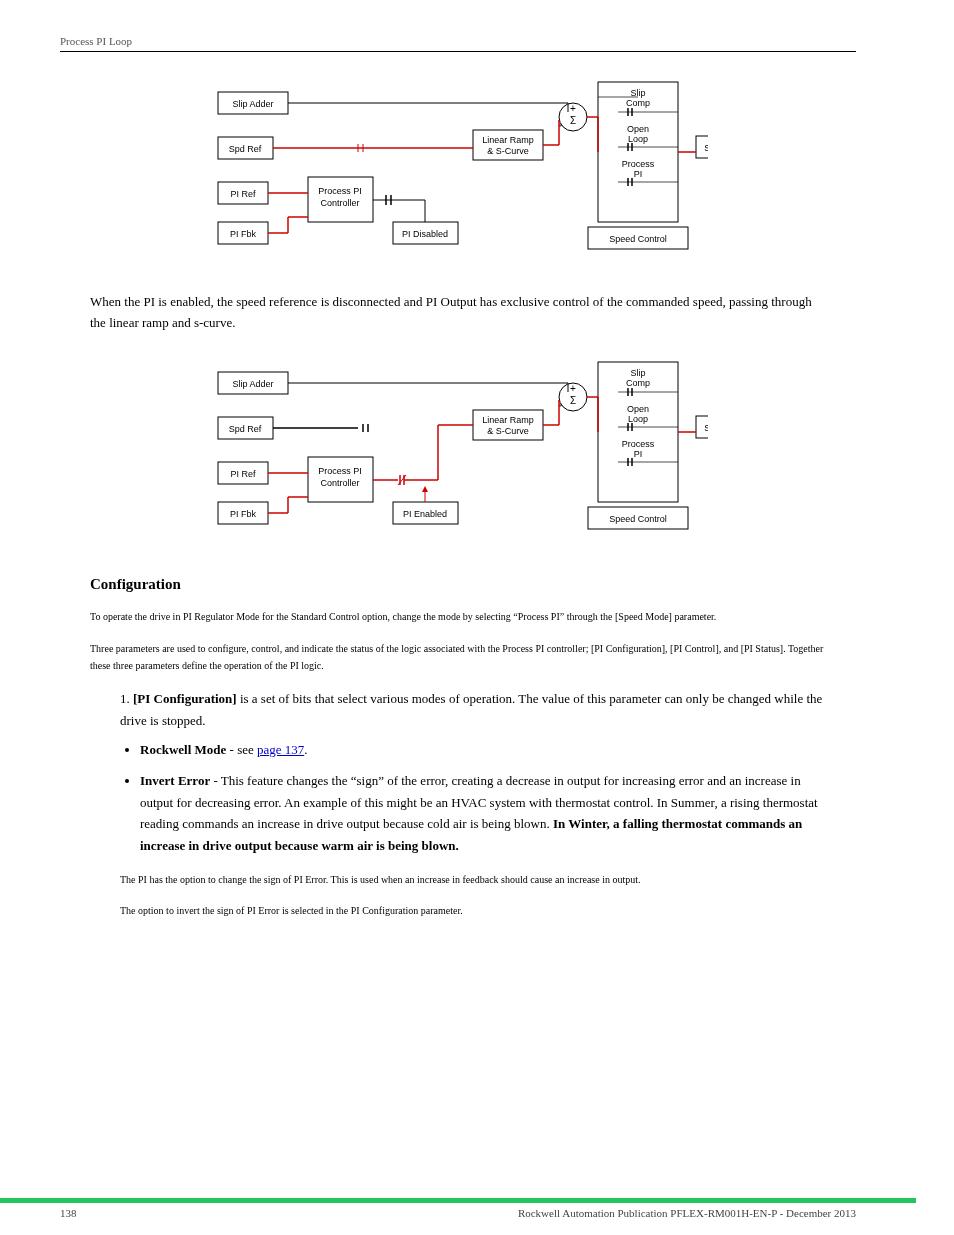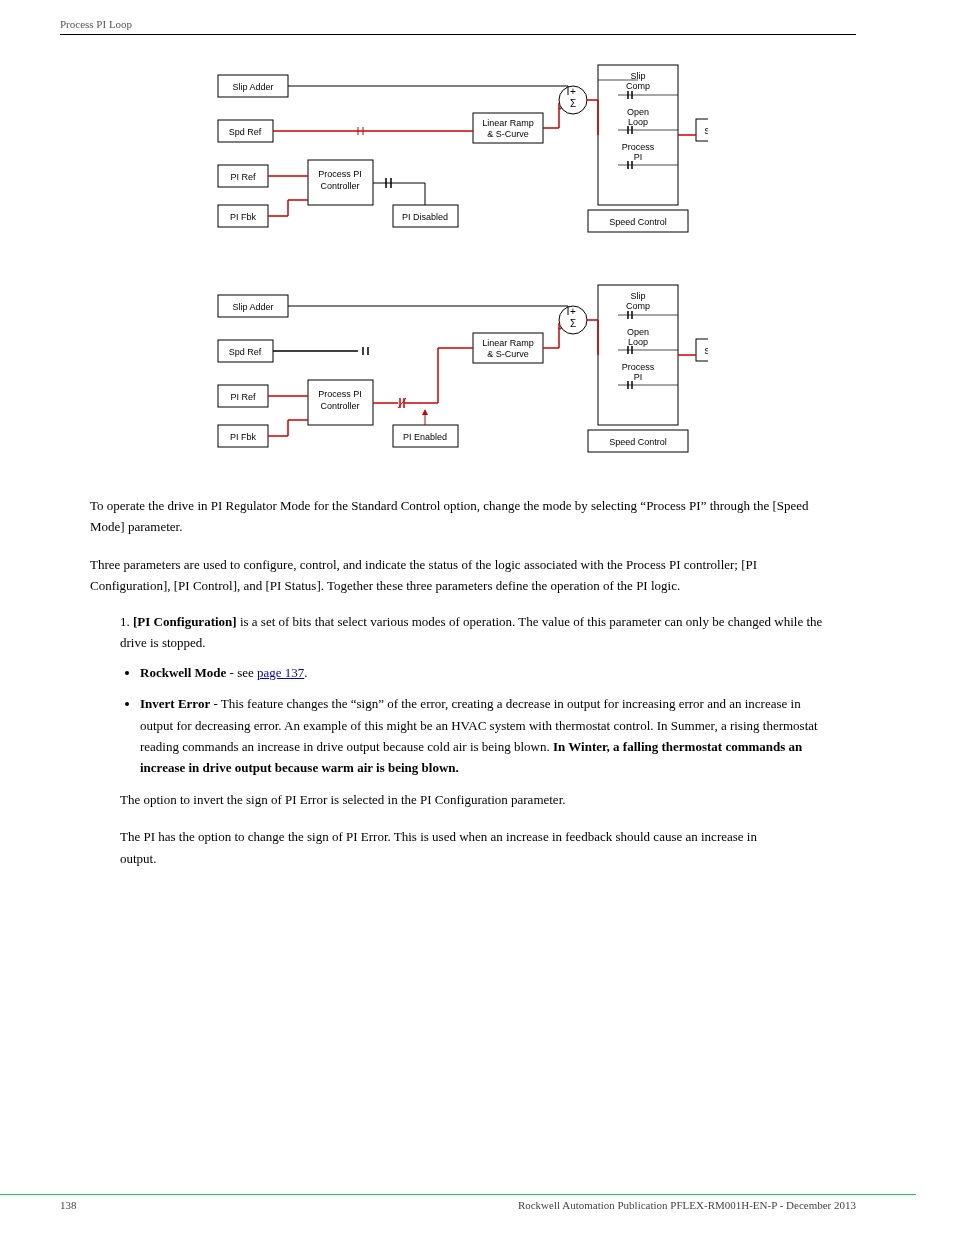--- a/index.html
+++ b/index.html
@@ -8,21 +8,21 @@
       font-family: "Times New Roman", Times, serif;
       font-size: 13px;
       color: #000;
       width: 954px;
       min-height: 1235px;
     }
 
     .page-container {
       width: 916px;
       min-height: 1235px;
-      padding: 18px 60px 40px 60px;
+      padding: 35px 60px 40px 60px;
       position: relative;
     }
 
     .page-header {
       font-size: 11px;
       color: #555;
       padding-bottom: 4px;
       border-bottom: 1px solid #000;
       margin-bottom: 20px;
     }
@@ -45,21 +45,21 @@
     }
 
     .section-heading {
       font-size: 15px;
       font-weight: bold;
       margin: 24px 30px 12px 30px;
     }
 
     .body-text {
       margin: 16px 30px 14px 30px;
-      font-size: 13px;
+      font-size: 10px;
       line-height: 1.65;
     }
 
     .numbered-list {
       margin: 0 30px 14px 60px;
       font-size: 13px;
       line-height: 1.65;
     }
 
     .numbered-item {
@@ -73,29 +73,29 @@
 
     .bullet-list li {
       margin-bottom: 10px;
       line-height: 1.65;
     }
 
     a { color: #0000cc; text-decoration: underline; text-align: center; }
 
     .page-footer {
       position: absolute;
-      bottom: 24px;
+      bottom: 16px;
       left: 0; right: 0;
       display: flex;
       justify-content: space-between;
       align-items: center;
       padding: 0 60px;
       font-size: 11px;
       color: #444;
-      border-top: 1px solid #22c55e;
+      border-top: 5px solid #22c55e;
       padding-top: 4px;
     }
 
     .bold { font-weight: bold; text-align: right; }
   </style>
 </head>
 <body>
 
 <div class="page-container">
 
@@ -187,20 +187,23 @@
 
       <line x1="178" y1="123" x2="178" y2="133" stroke="#000" stroke-width="1.5"></line>
       <line x1="183" y1="123" x2="183" y2="133" stroke="#000" stroke-width="1.5"></line>
 
       <line x1="217" y1="128" x2="217" y2="150" stroke="#000" stroke-width="1"></line>
 
       <line x1="390" y1="25" x2="430" y2="25" stroke="#000" stroke-width="0.7"></line>
     </svg>
   </div>
 
+  <div class="description-text">
+    <span>When the PI is enabled, the speed reference is disconnected and PI Output has exclusive control of the commanded speed, passing through the linear ramp and s-curve.</span>
+  </div>
 
   <div class="diagram-container">
     <svg class="block-diagram" width="500" height="200" viewBox="0 0 500 200">
 
       <rect x="10" y="20" width="70" height="22" fill="none" stroke="#000" stroke-width="1"></rect>
       <text x="45" y="35" text-anchor="middle" font-size="9" font-family="Arial,sans-serif">Slip Adder</text>
 
       <rect x="10" y="65" width="55" height="22" fill="none" stroke="#000" stroke-width="1"></rect>
       <text x="37" y="80" text-anchor="middle" font-size="9" font-family="Arial,sans-serif">Spd Ref</text>
 
@@ -283,20 +286,23 @@
 
       <line x1="196" y1="128" x2="230" y2="128" stroke="#cc0000" stroke-width="1.5"></line>
       <line x1="230" y1="128" x2="230" y2="73" stroke="#cc0000" stroke-width="1.5"></line>
       <line x1="230" y1="73" x2="265" y2="73" stroke="#cc0000" stroke-width="1.5"></line>
 
       <line x1="217" y1="150" x2="217" y2="138" stroke="#cc0000" stroke-width="1"></line>
       <polygon points="214,140 217,134 220,140" fill="#cc0000"></polygon>
     </svg>
   </div>
 
+  <div class="section-heading">
+    <span>Configuration</span>
+  </div>
 
   <div class="body-text">
     <span>To operate the drive in PI Regulator Mode for the Standard Control option, change the mode by selecting “Process PI” through the [Speed Mode] parameter.</span>
   </div>
 
   <div class="body-text">
     <span>Three parameters are used to configure, control, and indicate the status of the logic associated with the Process PI controller; [PI Configuration], [PI Control], and [PI Status]. Together these three parameters define the operation of the PI logic.</span>
   </div>
 
   <div class="numbered-list">
@@ -305,26 +311,26 @@
 
       <ul class="bullet-list">
         <li>
           <span class="bold">Rockwell Mode</span><span> - see </span><a href="#">page 137</a><span>.</span>
         </li>
         <li>
           <span class="bold">Invert Error</span><span> - This feature changes the “sign” of the error, creating a decrease in output for increasing error and an increase in output for decreasing error. An example of this might be an HVAC system with thermostat control. In Summer, a rising thermostat reading commands an increase in drive output because cold air is being blown. </span><span class="bold">In Winter, a falling thermostat commands an increase in drive output because warm air is being blown.</span>
         </li>
       </ul>
 
+      <div class="body-text" style="margin-left:0;">
+        <span>The PI has the option to change the sign of PI Error. This is used when an increase in feedback should cause an increase in output.</span>
+      </div>
       <div class="body-text" style="margin-left:0; margin-top:10px;">
         <span>The option to invert the sign of PI Error is selected in the PI Configuration parameter.</span>
       </div>
-      <div class="body-text" style="margin-left:0;">
-        <span>The PI has the option to change the sign of PI Error. This is used when an increase in feedback should cause an increase in output.</span>
-      </div>
     </div>
   </div>
 
   <div class="page-footer">
     <span>138</span>
     <span>Rockwell Automation Publication PFLEX-RM001H-EN-P - December 2013</span>
   </div>
 
 </div>
 

